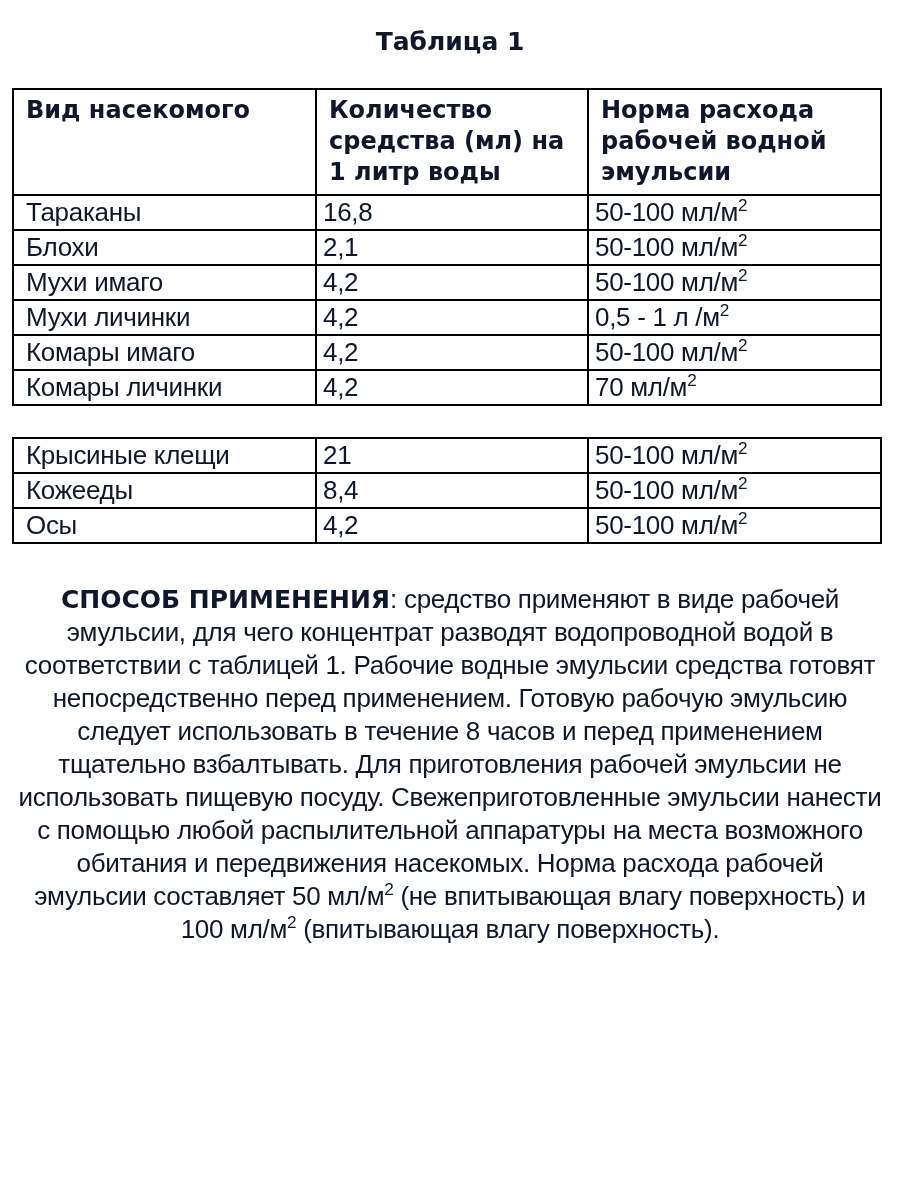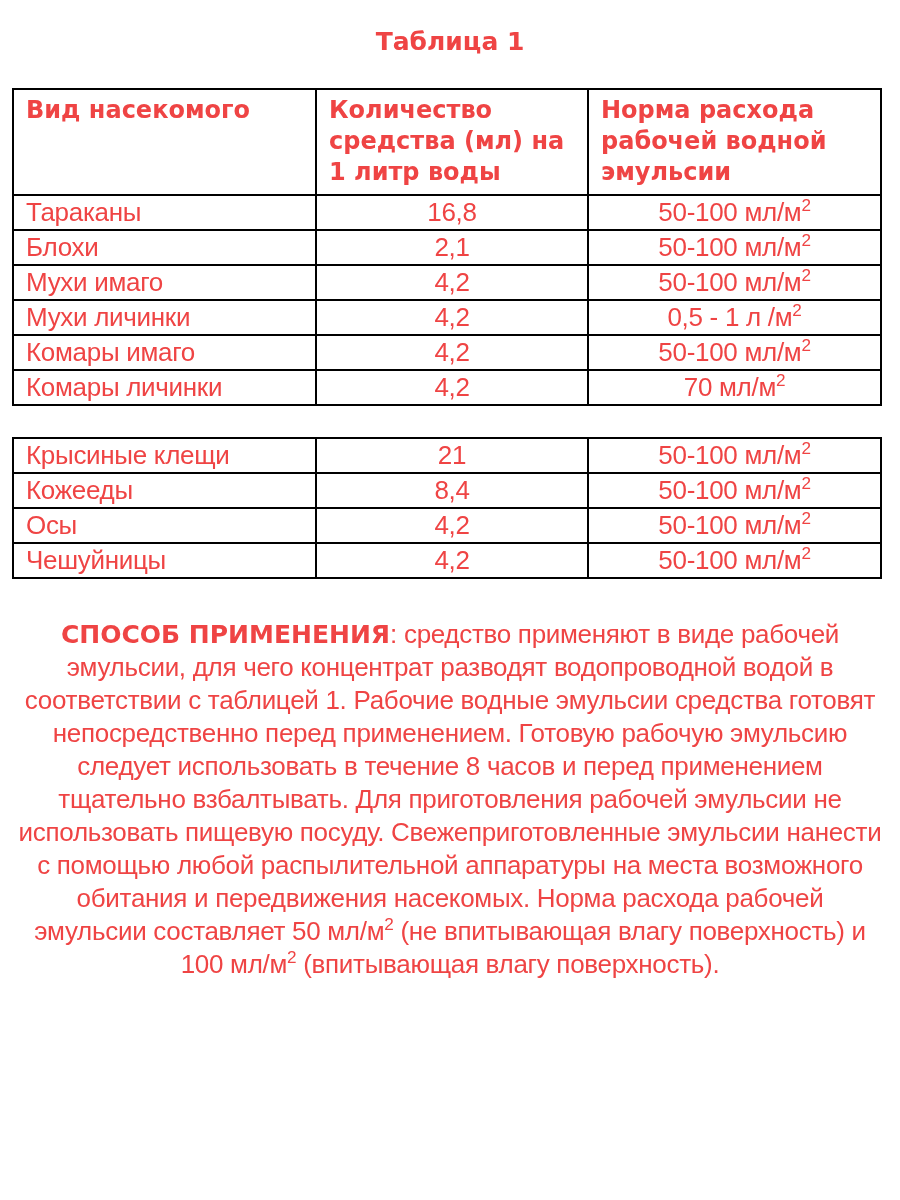--- a/index.html
+++ b/index.html
@@ -1,21 +1,21 @@
 <!DOCTYPE html>
 <html lang="ru"><head>
 <meta charset="utf-8">
 <style>
   html, body { margin: 0; padding: 0; background: #ffffff; }
   .page {
     position: relative;
     width: 900px;
     height: 1200px;
     background: #ffffff;
-    color: #ef4444;
+    color: #0f172a;
     font-family: "Liberation Sans", sans-serif;
     overflow: hidden;
   }
   .doc-title {
     margin: 0;
     padding-top: 27px;
     text-align: center;
     font-family: "DejaVu Sans", sans-serif;
     font-weight: bold;
     font-size: 25px;
@@ -47,21 +47,21 @@
   }
   .dose-table td {
     font-size: 26px;
     line-height: 29px;
     height: 31px;
     padding: 1px 6px;
     vertical-align: middle;
     letter-spacing: -0.3px;
   }
   .dose-table td.cell-name { text-align: left; padding-left: 12px; margin-top: 17px; }
-  .dose-table td.cell-num  { text-align: center; }
+  .dose-table td.cell-num  { text-align: left; }
   .dose-table sup, .usage sup {
     font-size: 66%;
     line-height: 0;
     vertical-align: super;
   }
   .usage {
     margin: 39px 18px 0 18px;
     font-size: 26px;
     line-height: 33px;
     letter-spacing: -0.3px;
@@ -143,23 +143,18 @@
       <tr>
         <td class="cell-name">Кожееды</td>
         <td class="cell-num">8,4</td>
         <td class="cell-num"><span>50-100 мл/м</span><sup>2</sup></td>
       </tr>
       <tr>
         <td class="cell-name">Осы</td>
         <td class="cell-num">4,2</td>
         <td class="cell-num"><span>50-100 мл/м</span><sup>2</sup></td>
       </tr>
-      <tr>
-        <td class="cell-name">Чешуйницы</td>
-        <td class="cell-num">4,2</td>
-        <td class="cell-num"><span>50-100 мл/м</span><sup>2</sup></td>
-      </tr>
     </tbody>
   </table>
 
   <p class="usage"><b>СПОСОБ ПРИМЕНЕНИЯ</b><span>: средство применяют в виде рабочей эмульсии, для чего концентрат разводят водопроводной водой в соответствии с таблицей 1. Рабочие водные эмульсии средства готовят непосредственно перед применением. Готовую рабочую эмульсию следует использовать в течение 8 часов и перед применением тщательно взбалтывать. Для приготовления рабочей эмульсии не использовать пищевую посуду. Свежеприготовленные эмульсии нанести с помощью любой распылительной аппаратуры на места возможного обитания и передвижения насекомых. Норма расхода рабочей эмульсии составляет 50 мл/м</span><sup>2</sup><span> (не впитывающая влагу поверхность) и 100 мл/м</span><sup>2</sup><span> (впитывающая влагу поверхность).</span></p>
 
 </div>
 
 </body></html>

